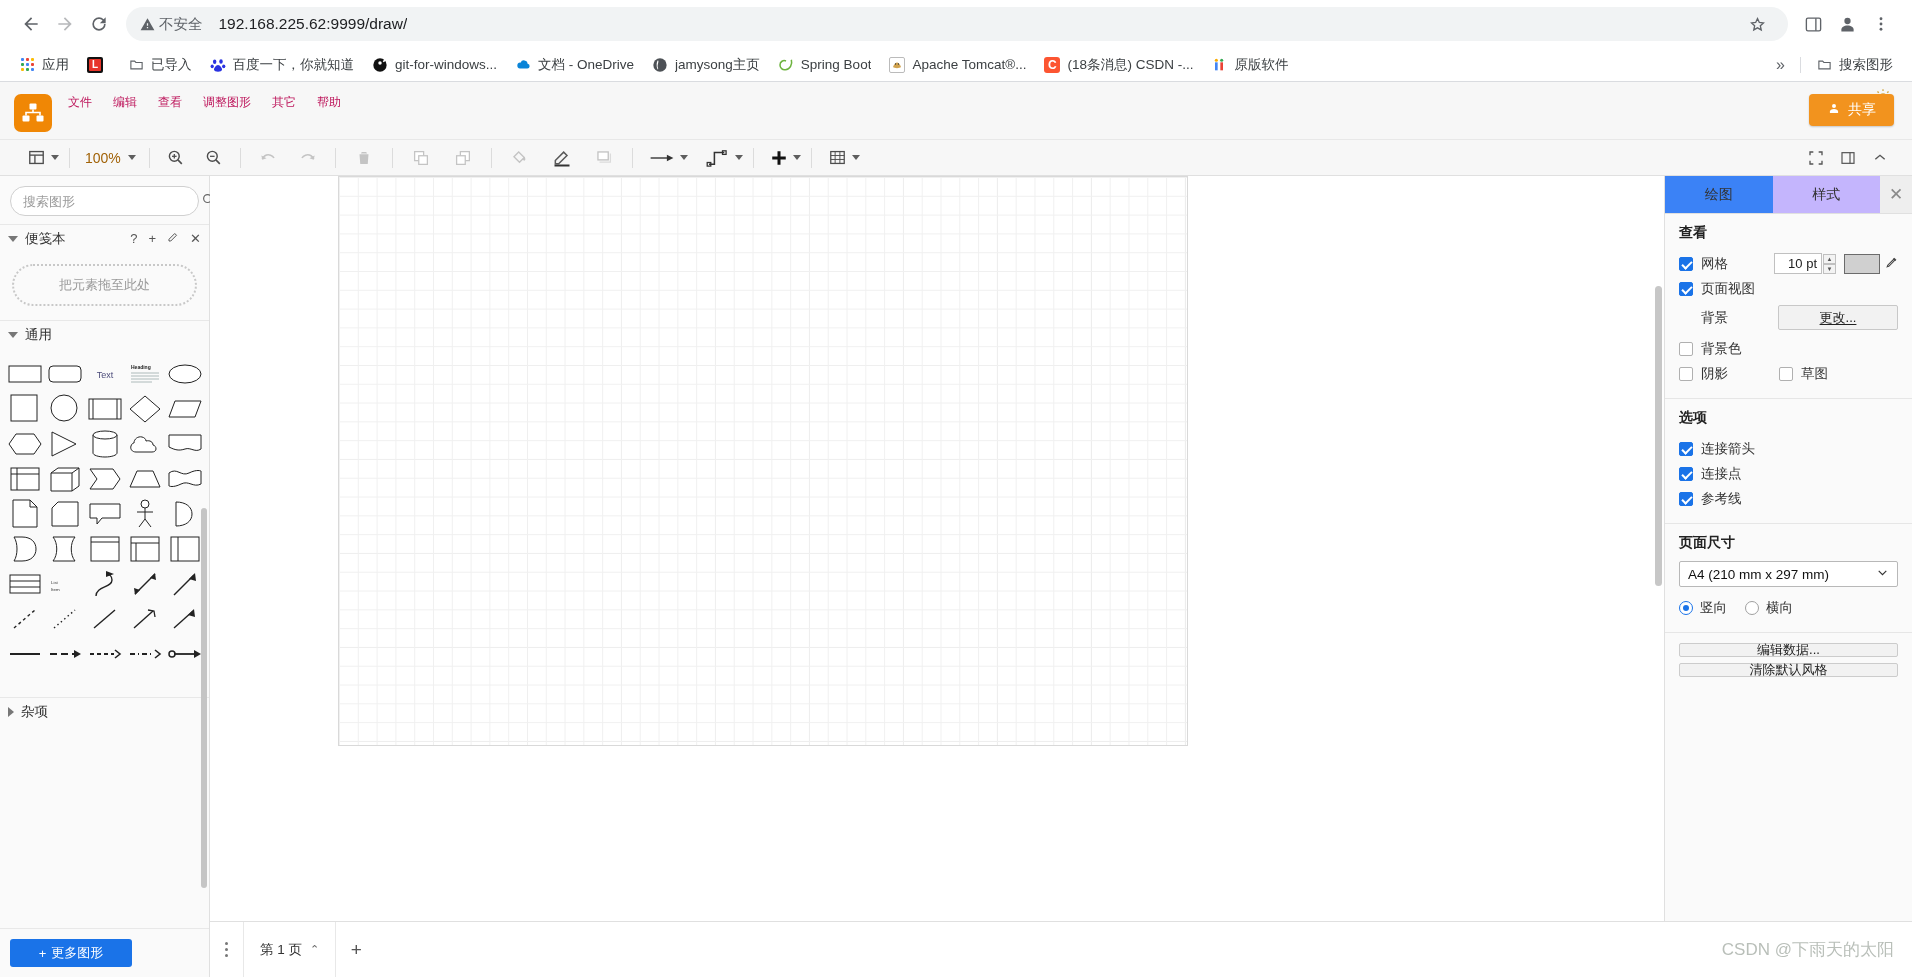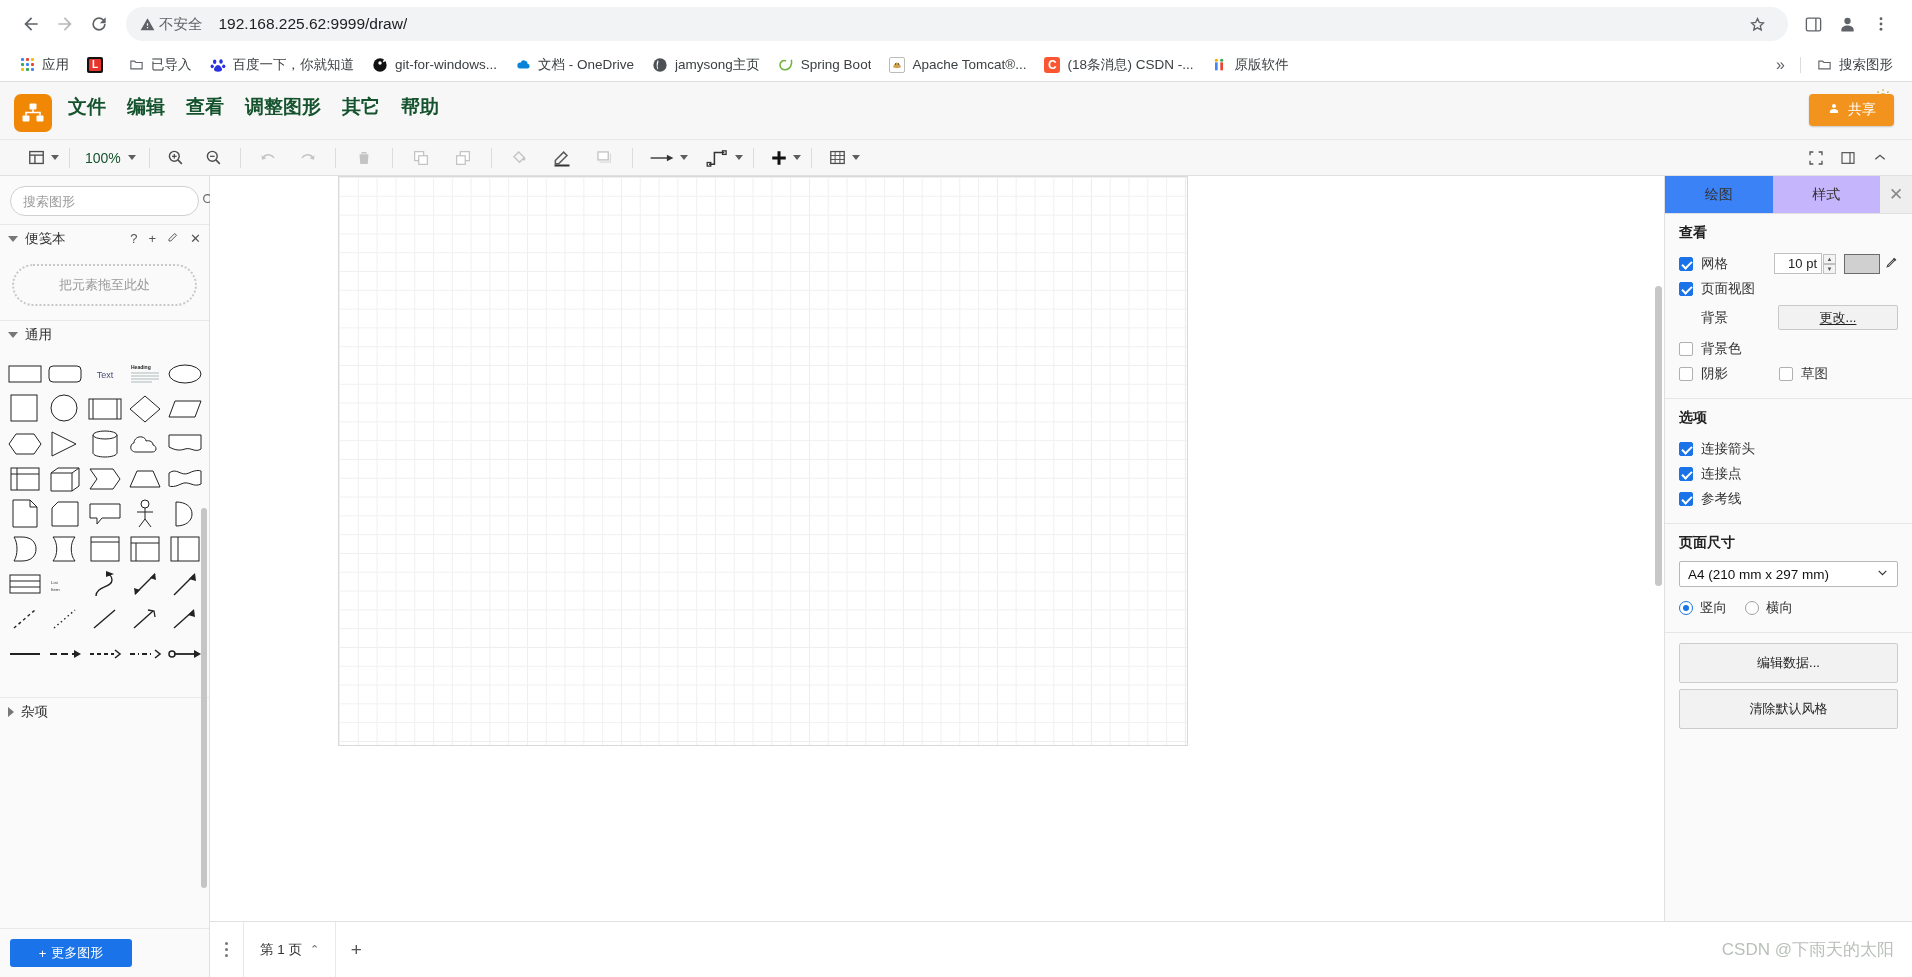--- a/index.html
+++ b/index.html
@@ -85,21 +85,21 @@
   .app-logo {
     width:38px; height:38px; border-radius:7px; background:#f08705;
     display:flex; align-items:center; justify-content:center;
     margin-top:4px; flex:0 0 auto;
   }
   .title-block { margin-left: 16px; }
   .doc-title {
     font-size: 19px; color:#000; line-height: 26px; margin-top: 2px;
   }
   .menubar { display:flex; gap: 21px; margin-top: 4px; }
-  .menu-item { font-size: 19px; color:#14532d; cursor:default;font-weight:bold; }
+  .menu-item { font-size: 12px; color:#be185d; cursor:default; }
   .share-btn {
     position:absolute; right: 18px; top: 12px;
     background:#f2931e; color:#fff; border:none; border-radius:4px;
     height: 32px; padding: 0 18px; font-size:14px;
     display:flex; align-items:center; gap:7px;
     font-family: inherit;
     box-shadow: 0 1px 2px rgba(0,0,0,.2);
   }
 
   
@@ -111,21 +111,21 @@
   .tb-btn {
     height: 28px; min-width: 28px; padding: 0 3px;
     display:flex; align-items:center; justify-content:center;
     color:#4d4d4d;
   }
   .tb-btn.dim { color:#c4c4c4; }
   .tb-sep { width:1px; height:20px; background:#dcdcdc; margin: 0 7px; }
   .caret { width:0;height:0;border-left:4px solid transparent;
     border-right:4px solid transparent;border-top:5px solid #5e5e5e;
     margin-left:5px; }
-  .zoom-label { font-size:14px; color:#14532d; padding: 0 2px; }
+  .zoom-label { font-size:14px; color:#a16207; padding: 0 2px; }
   .tb-right { margin-left:auto; display:flex; align-items:center; gap:4px; }
 
   
   .body-split { display:flex; height: calc(977px - 82px - 58px - 36px); }
 
   
   .sidebar {
     width: 210px; flex:0 0 210px; background:#fafafa;
     border-right:1px solid #e0e0e0; position:relative;
     display:flex; flex-direction:column;
@@ -264,21 +264,21 @@
     margin-left:8px;
   }
   .picker-ico { margin-left:5px; color:#444; }
   .btn-flat {
     height: 25px; border:1px solid #c8c8c8; background:#f2f2f2;
     border-radius:2px; font-size:13px; color:#222; font-family:inherit;
     display:flex; align-items:center; justify-content:center;
     text-decoration: underline; text-underline-offset: 2px;
   }
   .btn-wide {
-    width:100%; height:40px; border:1px solid #ccc; background:#f2f2f2;
+    width:100%; height:14px; border:1px solid #ccc; background:#f2f2f2;
     border-radius:2px; font-size:13px; color:#222; font-family:inherit;
     display:flex; align-items:center; justify-content:center;
     margin-bottom: 6px;
   }
   .sel {
     width:100%; height:26px; border:1px solid #b8b8b8; background:#fff;
     border-radius:2px; font-size:13.5px; color:#111; padding: 0 8px;
     display:flex; align-items:center;
   }
 

